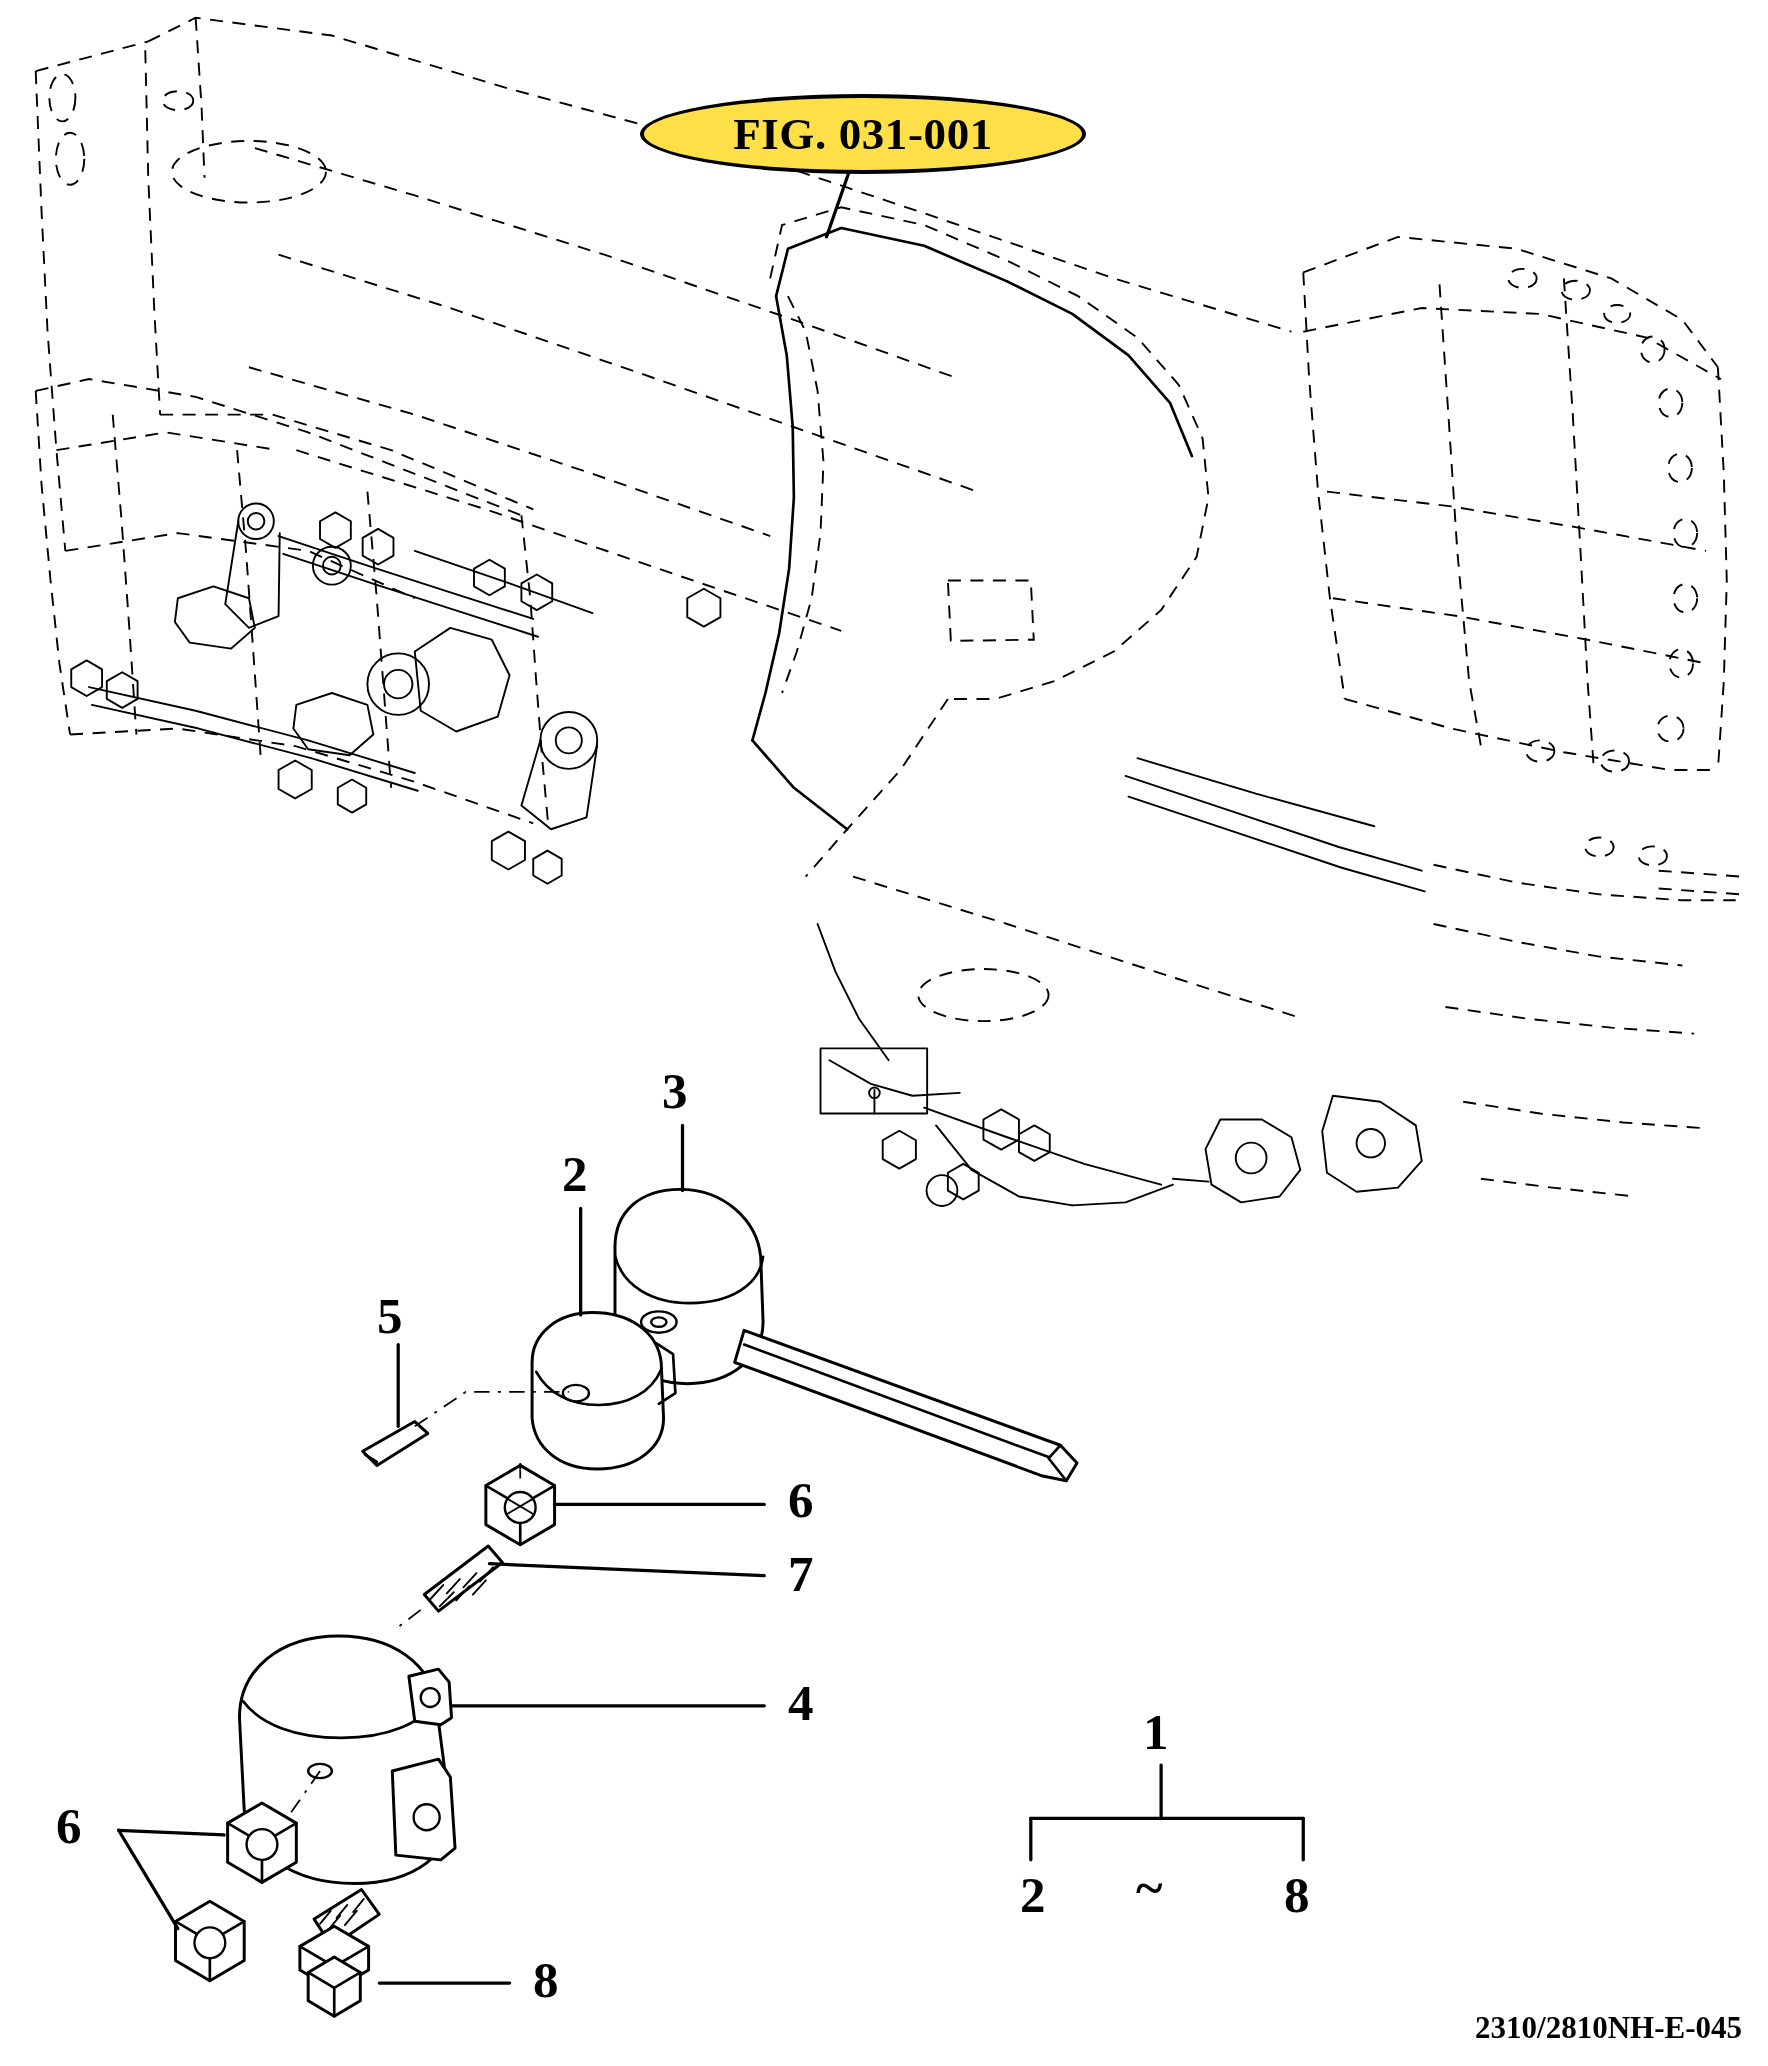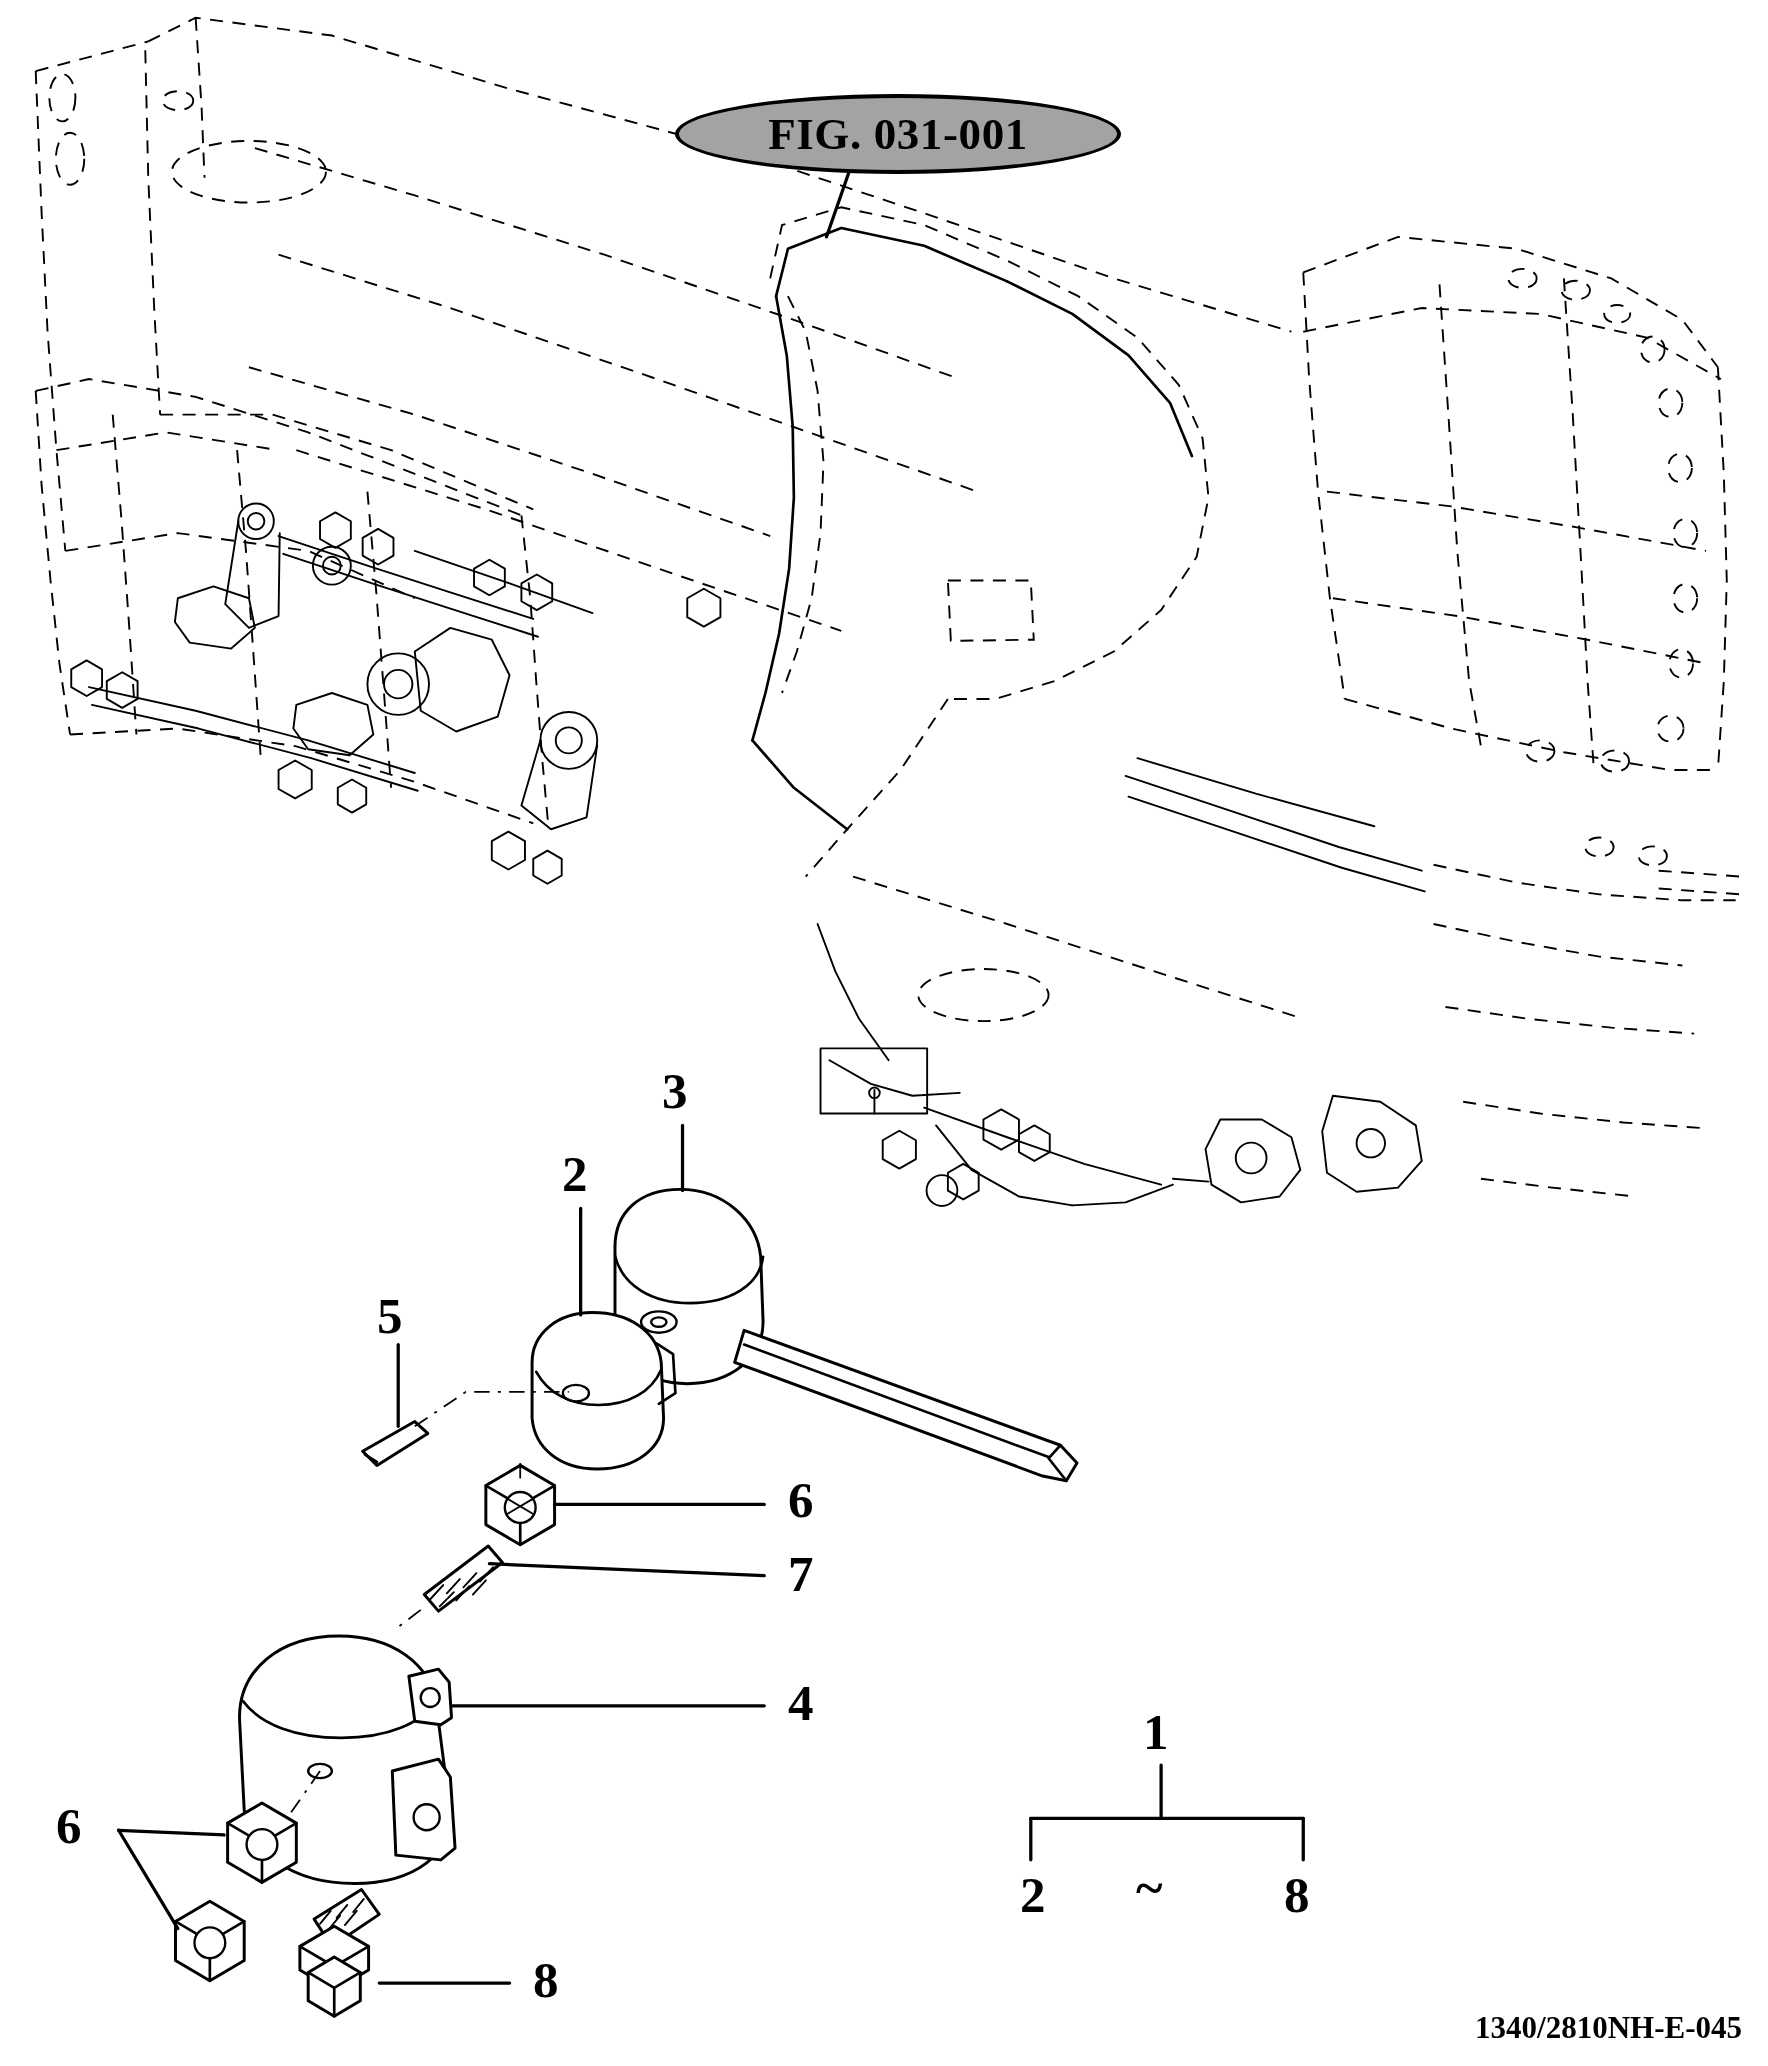--- a/index.html
+++ b/index.html
@@ -29,27 +29,27 @@
     position: absolute;
     font-family: "Liberation Serif", serif;
     font-weight: bold;
     font-size: 51px;
     line-height: 1;
     color: #000;
     white-space: nowrap;
   }
   .fig-label {
     position: absolute;
-    left: 675px;
+    left: 640px;
     top: 94px;
     width: 438px;
     height: 72px;
     border: 4.1px solid #000;
     border-radius: 50%;
-    background: #a3a3a3;
+    background: #fde047;
     display: flex;
     align-items: center;
     justify-content: center;
     font-family: "Liberation Serif", serif;
     font-weight: bold;
     font-size: 45px;
     letter-spacing: 0.6px;
     color: #000;
   }
   .sheet-code {
@@ -348,16 +348,16 @@
   <div class="callout" style="left:788px; top:1549px;">7</div>
   <div class="callout" style="left:788px; top:1678px;">4</div>
   <div class="callout" style="left:56px;   top:1801px;">6</div>
   <div class="callout" style="left:533px;  top:1955px;">8</div>
 
   <div class="group-label" style="left:1143px; top:1703px;">1</div>
   <div class="group-label" style="left:1020px; top:1866px;">2</div>
   <div class="group-label" style="left:1136px; top:1859px;">~</div>
   <div class="group-label" style="left:1284px; top:1866px;">8</div>
 
-  <div class="sheet-code">1340/2810NH-E-045</div>
+  <div class="sheet-code">2310/2810NH-E-045</div>
 
 </div>
 
 
 </body></html>

